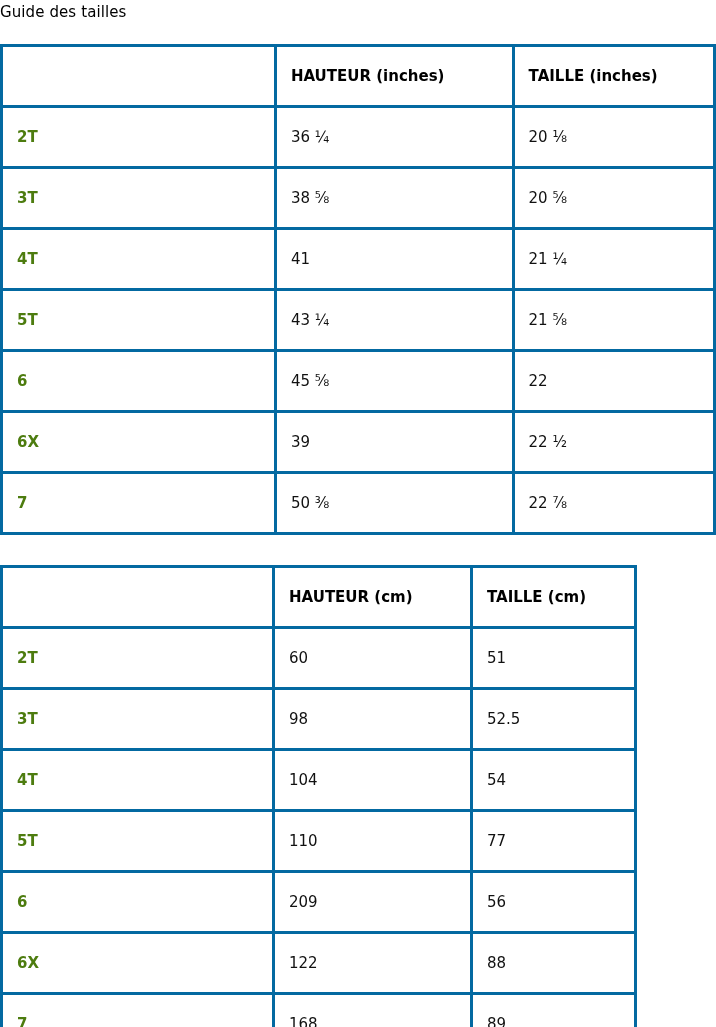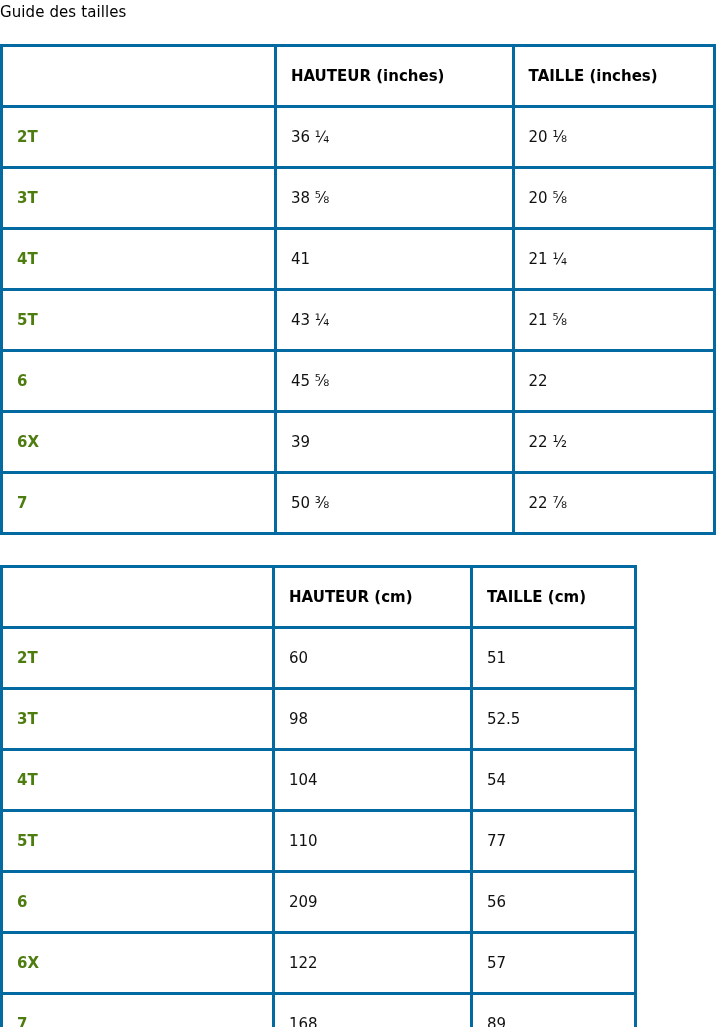--- a/index.html
+++ b/index.html
@@ -162,21 +162,21 @@
         <td>77</td>
       </tr>
       <tr>
         <td class="rowhead">6</td>
         <td>209</td>
         <td>56</td>
       </tr>
       <tr>
         <td class="rowhead">6X</td>
         <td>122</td>
-        <td>57</td>
+        <td>88</td>
       </tr>
       <tr>
         <td class="rowhead">7</td>
         <td>168</td>
         <td>89</td>
       </tr>
     </tbody>
   </table>
 
 </div>

